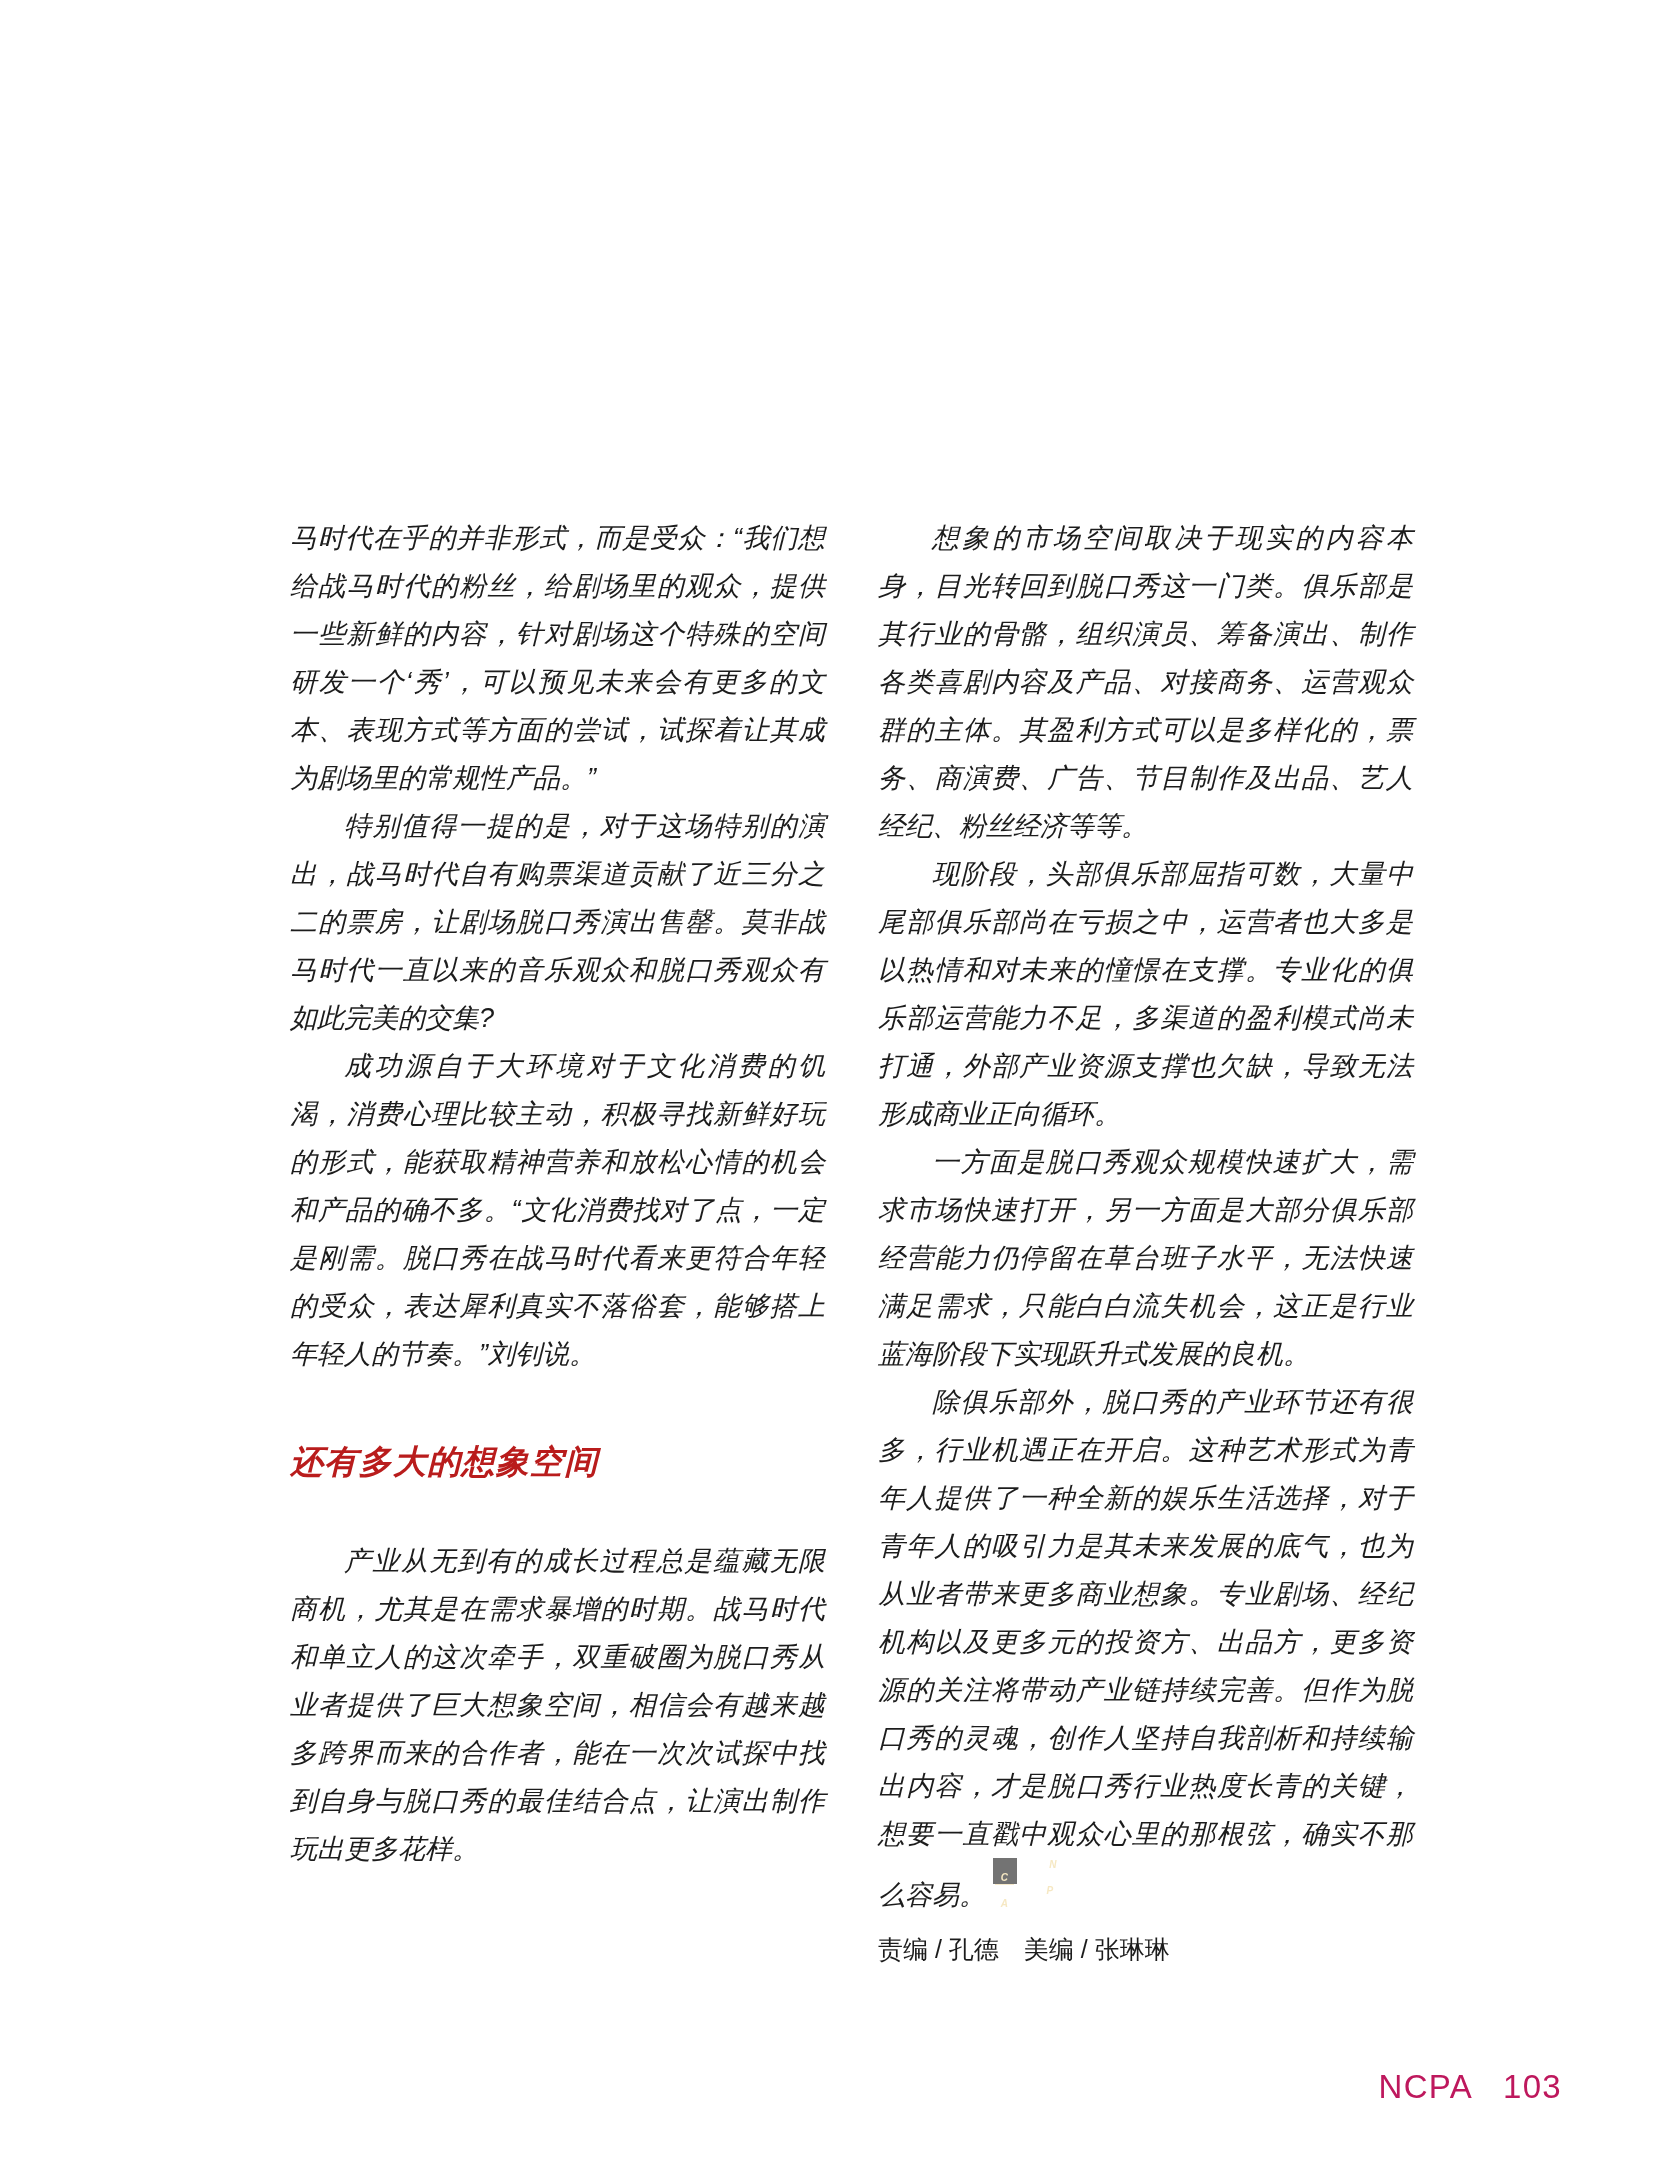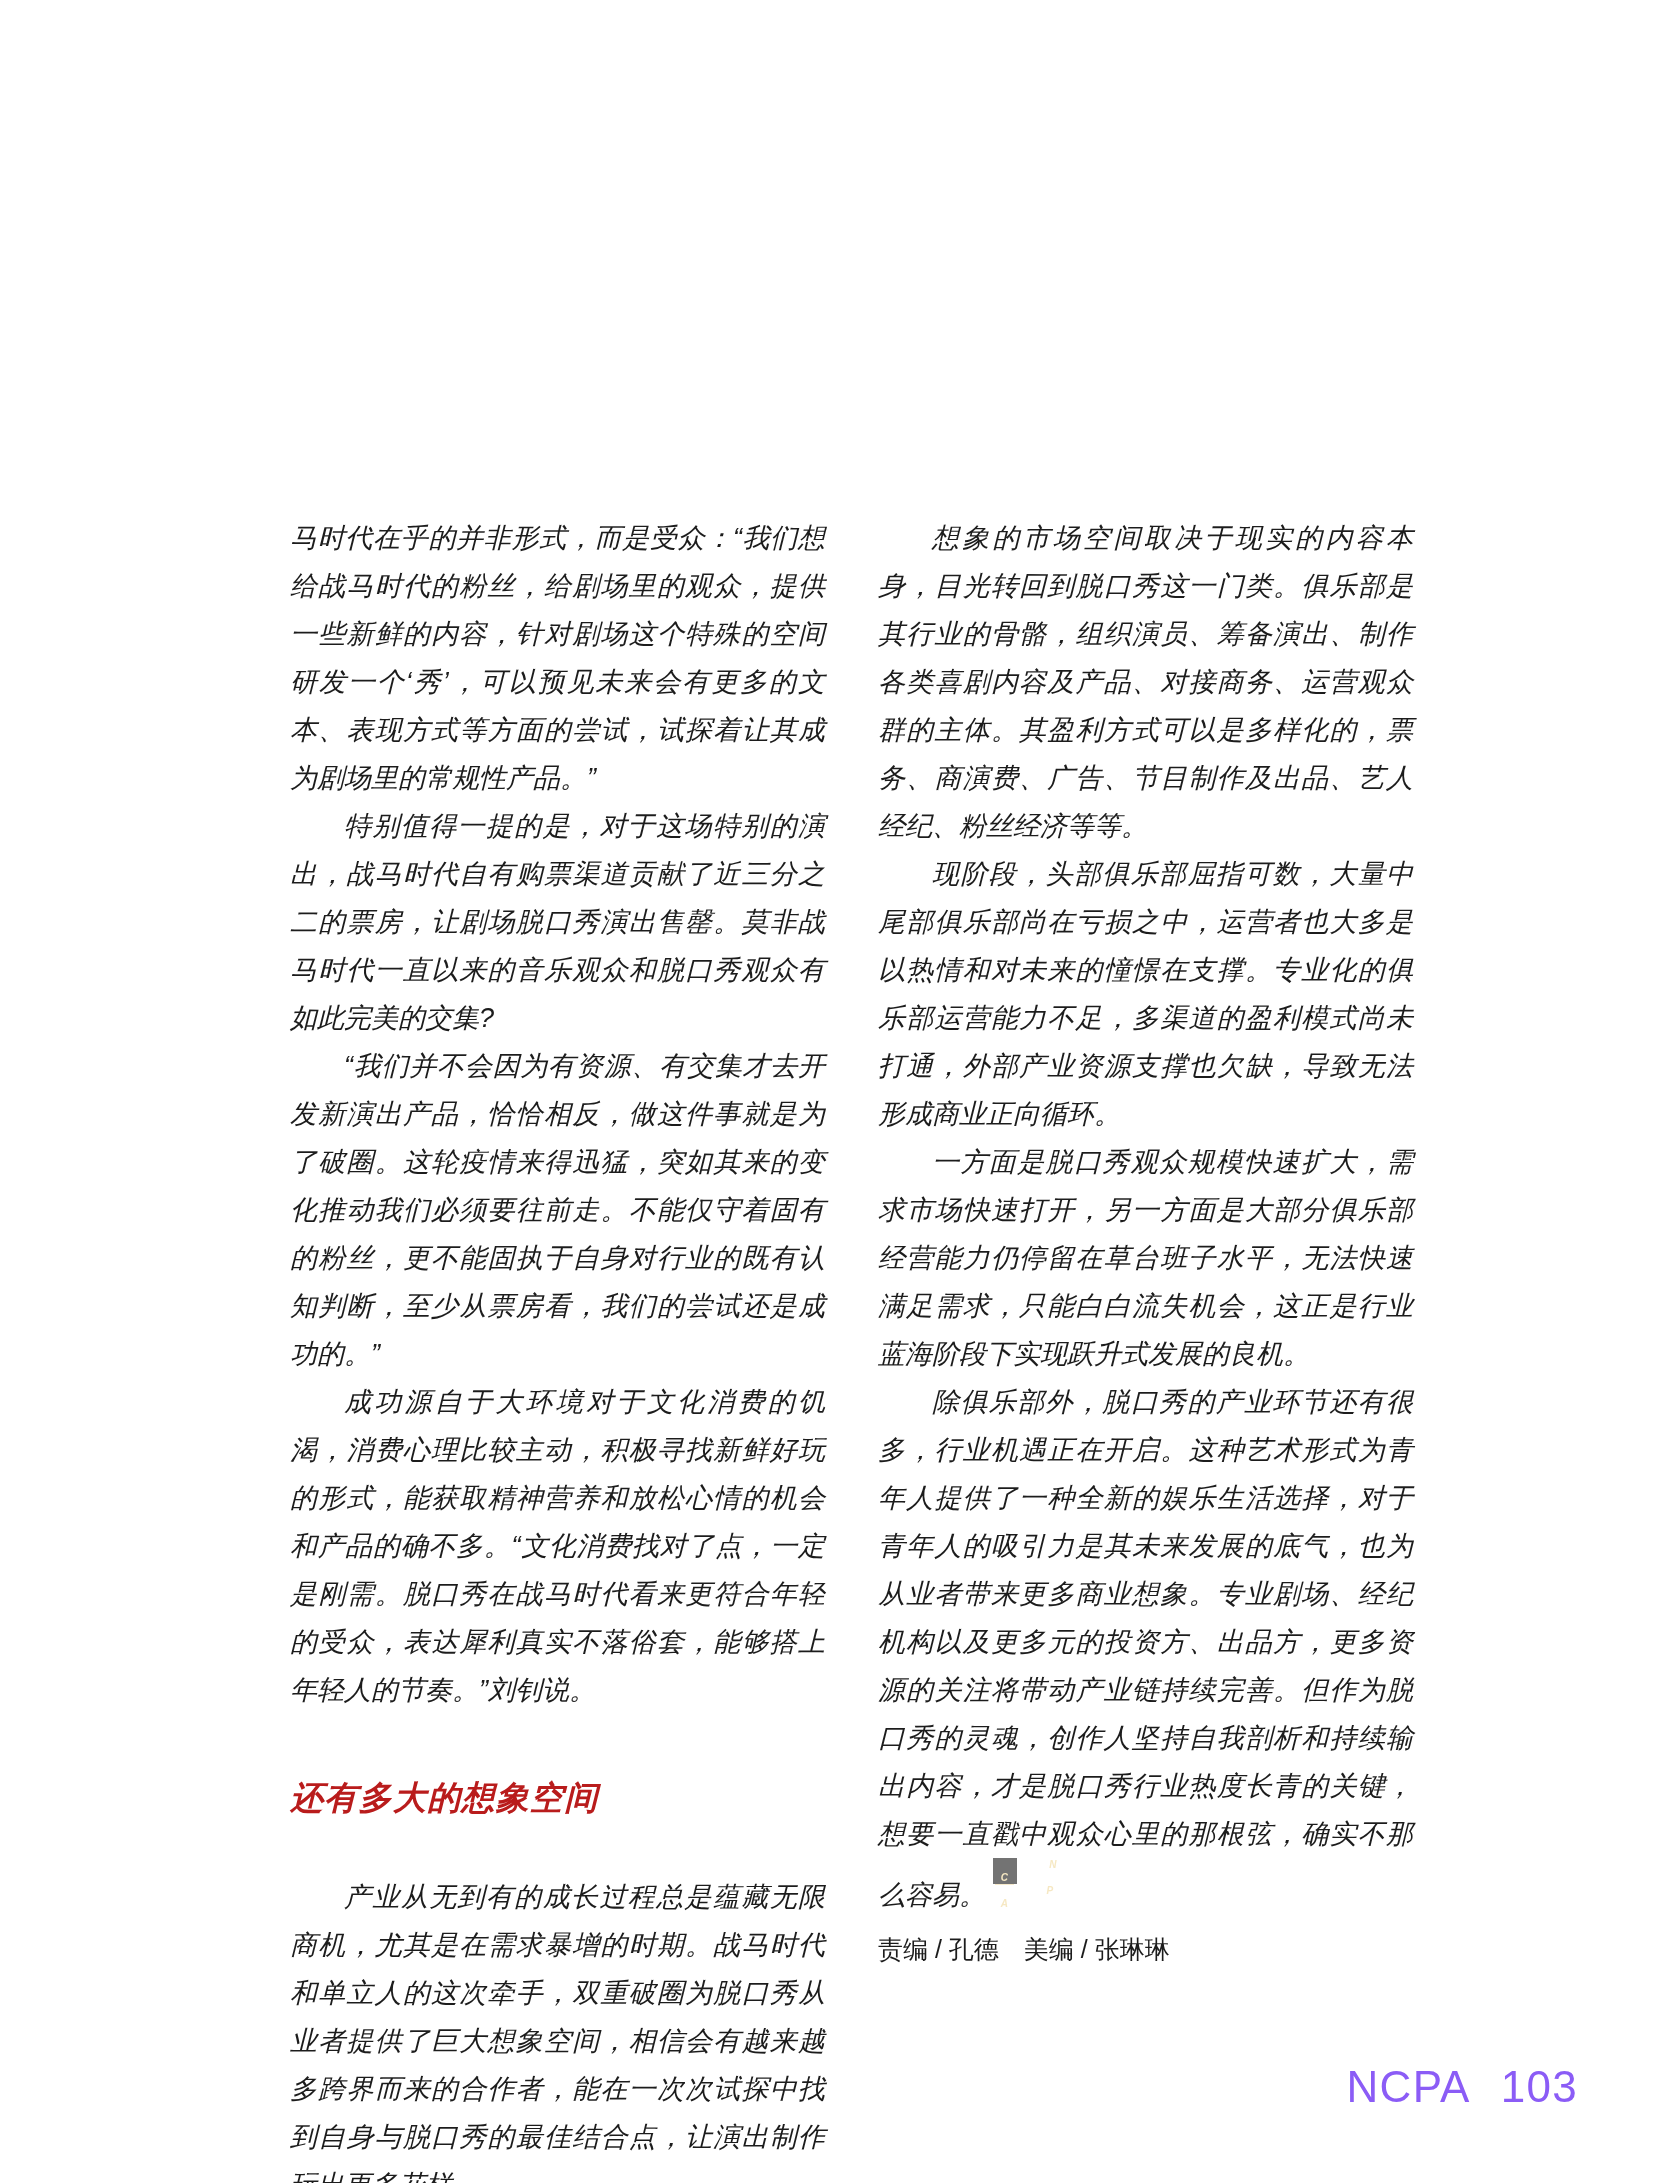--- a/index.html
+++ b/index.html
@@ -71,40 +71,39 @@
     top: 1933px;
     width: 535px;
     font-size: 25px;
     line-height: 33px;
     font-weight: 400;
     color: #1c1c1c;
   }
   .page-footer {
     position: absolute;
     top: 2068px;
-    right: 98px;
-    font-size: 44px;
+    right: 114px;
+    font-size: 33px;
     line-height: 37px;
     letter-spacing: 1.3px;
-    color: #8b5cf6;
+    color: #be185d;
     white-space: nowrap;
   }
   .page-footer .page-number {
     margin-left: 30px;
   }
 </style>
 </head>
 <body>
 
 <div class="page">
 
   <div class="column left">
     <p class="body">马时代在乎的并非形式，而是受众：“我们想给战马时代的粉丝，给剧场里的观众，提供一些新鲜的内容，针对剧场这个特殊的空间研发一个‘秀’，可以预见未来会有更多的文本、表现方式等方面的尝试，试探着让其成为剧场里的常规性产品。”</p>
     <p class="body indent">特别值得一提的是，对于这场特别的演出，战马时代自有购票渠道贡献了近三分之二的票房，让剧场脱口秀演出售罄。莫非战马时代一直以来的音乐观众和脱口秀观众有如此完美的交集?</p>
-    <p class="body indent">“我们并不会因为有资源、有交集才去开发新演出产品，恰恰相反，做这件事就是为了破圈。这轮疫情来得迅猛，突如其来的变化推动我们必须要往前走。不能仅守着固有的粉丝，更不能固执于自身对行业的既有认知判断，至少从票房看，我们的尝试还是成功的。”</p>
     <p class="body indent">成功源自于大环境对于文化消费的饥渴，消费心理比较主动，积极寻找新鲜好玩的形式，能获取精神营养和放松心情的机会和产品的确不多。“文化消费找对了点，一定是刚需。脱口秀在战马时代看来更符合年轻的受众，表达犀利真实不落俗套，能够搭上年轻人的节奏。”刘钊说。</p>
 
     <h2 class="section-heading">还有多大的想象空间</h2>
 
     <p class="body indent">产业从无到有的成长过程总是蕴藏无限商机，尤其是在需求暴增的时期。战马时代和单立人的这次牵手，双重破圈为脱口秀从业者提供了巨大想象空间，相信会有越来越多跨界而来的合作者，能在一次次试探中找到自身与脱口秀的最佳结合点，让演出制作玩出更多花样。</p>
   </div>
 
   <div class="column right">
     <p class="body indent">想象的市场空间取决于现实的内容本身，目光转回到脱口秀这一门类。俱乐部是其行业的骨骼，组织演员、筹备演出、制作各类喜剧内容及产品、对接商务、运营观众群的主体。其盈利方式可以是多样化的，票务、商演费、广告、节目制作及出品、艺人经纪、粉丝经济等等。</p>
     <p class="body indent">现阶段，头部俱乐部屈指可数，大量中尾部俱乐部尚在亏损之中，运营者也大多是以热情和对未来的憧憬在支撑。专业化的俱乐部运营能力不足，多渠道的盈利模式尚未打通，外部产业资源支撑也欠缺，导致无法形成商业正向循环。</p>

